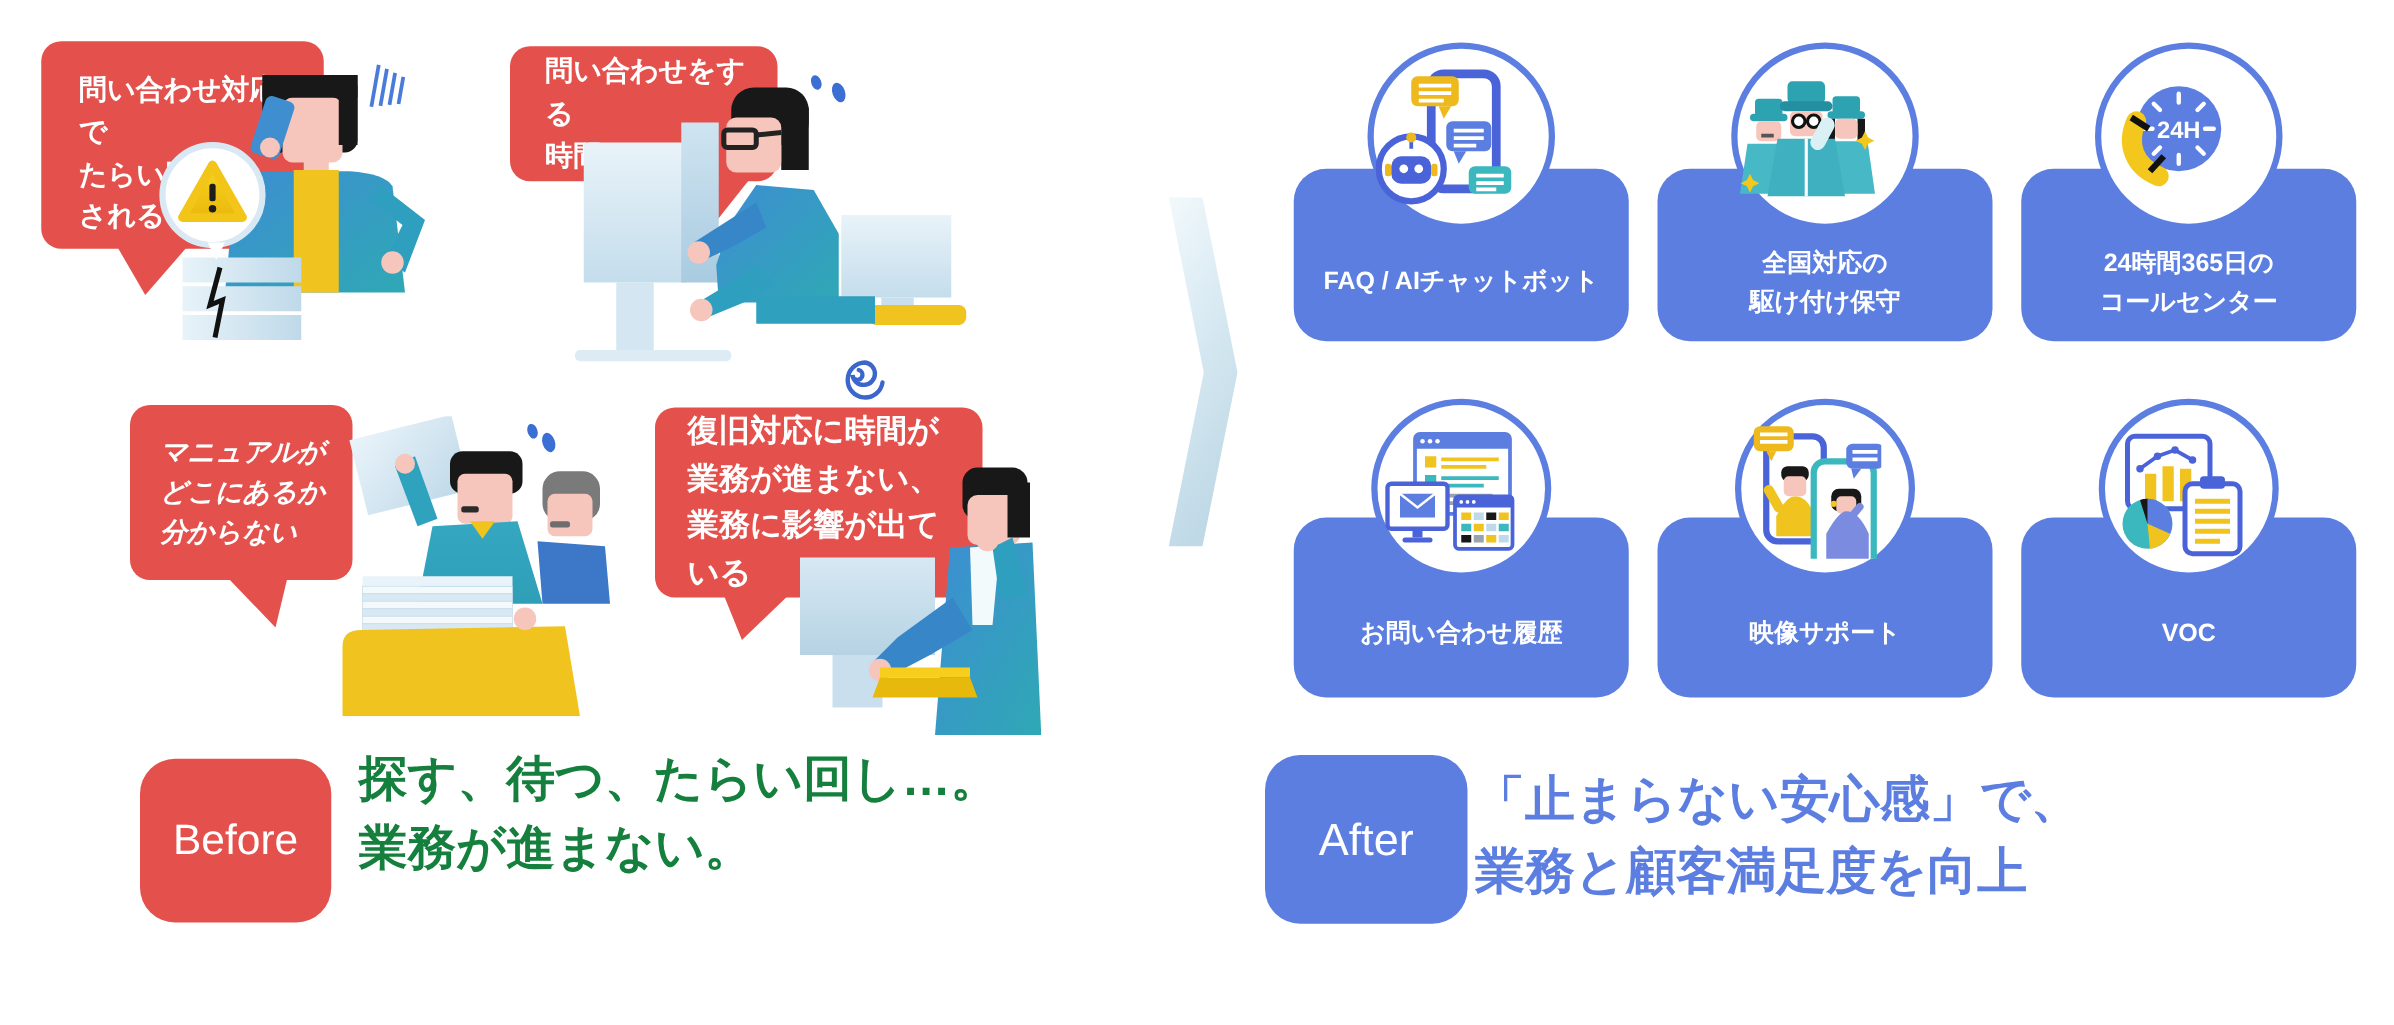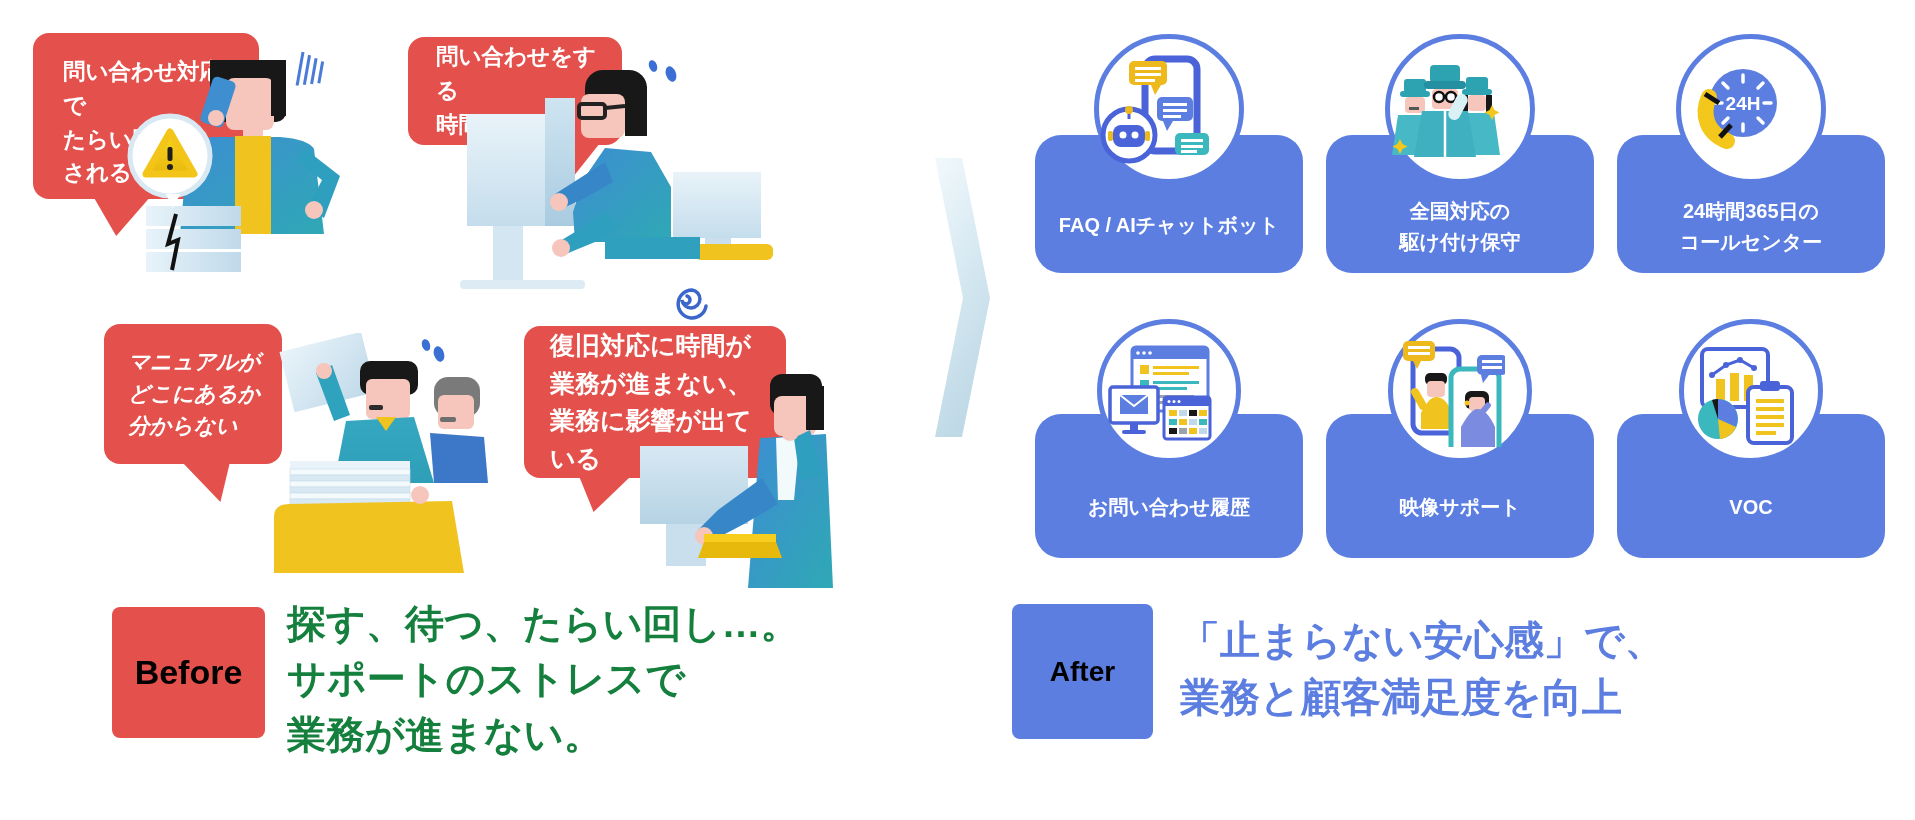--- a/index.html
+++ b/index.html
@@ -7,22 +7,22 @@
          font-family:"Liberation Sans","DejaVu Sans",sans-serif;}
   
   .bubble{position:absolute;background:#E4504B;color:#fff;font-weight:700;
           border-radius:16px;display:flex;flex-direction:column;justify-content:center;
           box-sizing:border-box;line-height:1.5;}
   .bubble span{display:block;}
   .tail{position:absolute;background:#E4504B;}
   
   .scene{position:absolute;}
   
-  .badge{position:absolute;color:#000000;font-weight:700;display:flex;align-items:center;
-         justify-content:center;border-radius:8px;}
+  .badge{position:absolute;color:#ffffff;font-weight:400;display:flex;align-items:center;
+         justify-content:center;border-radius:28px;}
   .badge-before{background:#E4504B;}
   .badge-after{background:#5B7EE0;}
   .summary{position:absolute;font-weight:700;line-height:1.42;}
   .summary span{display:block;}
   .summary-before{color:#15803d;font-size:39px;}
   .summary-after{color:#5B7EE0;font-size:40px;}
   
   .card{position:absolute;background:#5B7EE0;border-radius:26px;display:flex;
         flex-direction:column;justify-content:center;align-items:center;box-sizing:border-box;}
   .card-label{color:#fff;font-weight:700;font-size:20px;text-align:center;line-height:1.55;
@@ -208,21 +208,20 @@
     <circle cx="156" cy="258" r="9" fill="#F6C5BC"></circle>
     <rect x="156" y="256" width="72" height="8" fill="#F7CE1E"></rect>
     <polygon points="156,264 228,264 234,280 150,280" fill="#E8B90D"></polygon>
   </svg>
 
   <div class="badge badge-before" style="left:112px;top:607px;width:153px;height:131px;font-size:34px;">
     <span>Before</span>
   </div>
   <div class="summary summary-before" style="left:287px;top:596px;">
     <span>探す、待つ、たらい回し…。</span>
-    <span>サポートのストレスで</span>
     <span>業務が進まない。</span>
   </div>
 
   <svg class="chev" style="left:900px;top:150px;" width="95" height="295" viewBox="0 0 95 295">
     <defs>
       <linearGradient id="gchev" x1="0" y1="0" x2="0.3" y2="1">
         <stop offset="0" stop-color="#F2F9FC"></stop>
           <stop offset="0.5" stop-color="#D7E9F2"></stop>
         <stop offset="1" stop-color="#BFD9E6"></stop>
       </linearGradient>
@@ -419,21 +418,21 @@
     <div class="card-label">
       <span>映像サポート</span>
     </div>
   </div>
   <div class="card" style="left:1617px;top:414px;width:268px;height:144px;">
     <div class="card-label">
       <span>VOC</span>
     </div>
   </div>
 
-  <div class="badge badge-after" style="left:1012px;top:604px;width:141px;height:135px;font-size:28px;">
+  <div class="badge badge-after" style="left:1012px;top:604px;width:162px;height:135px;font-size:36px;">
     <span>After</span>
   </div>
   <div class="summary summary-after" style="left:1180px;top:612px;">
     <span>「止まらない安心感」で、</span>
     <span>業務と顧客満足度を向上</span>
   </div>
 
 </div>
 
 </body></html>

